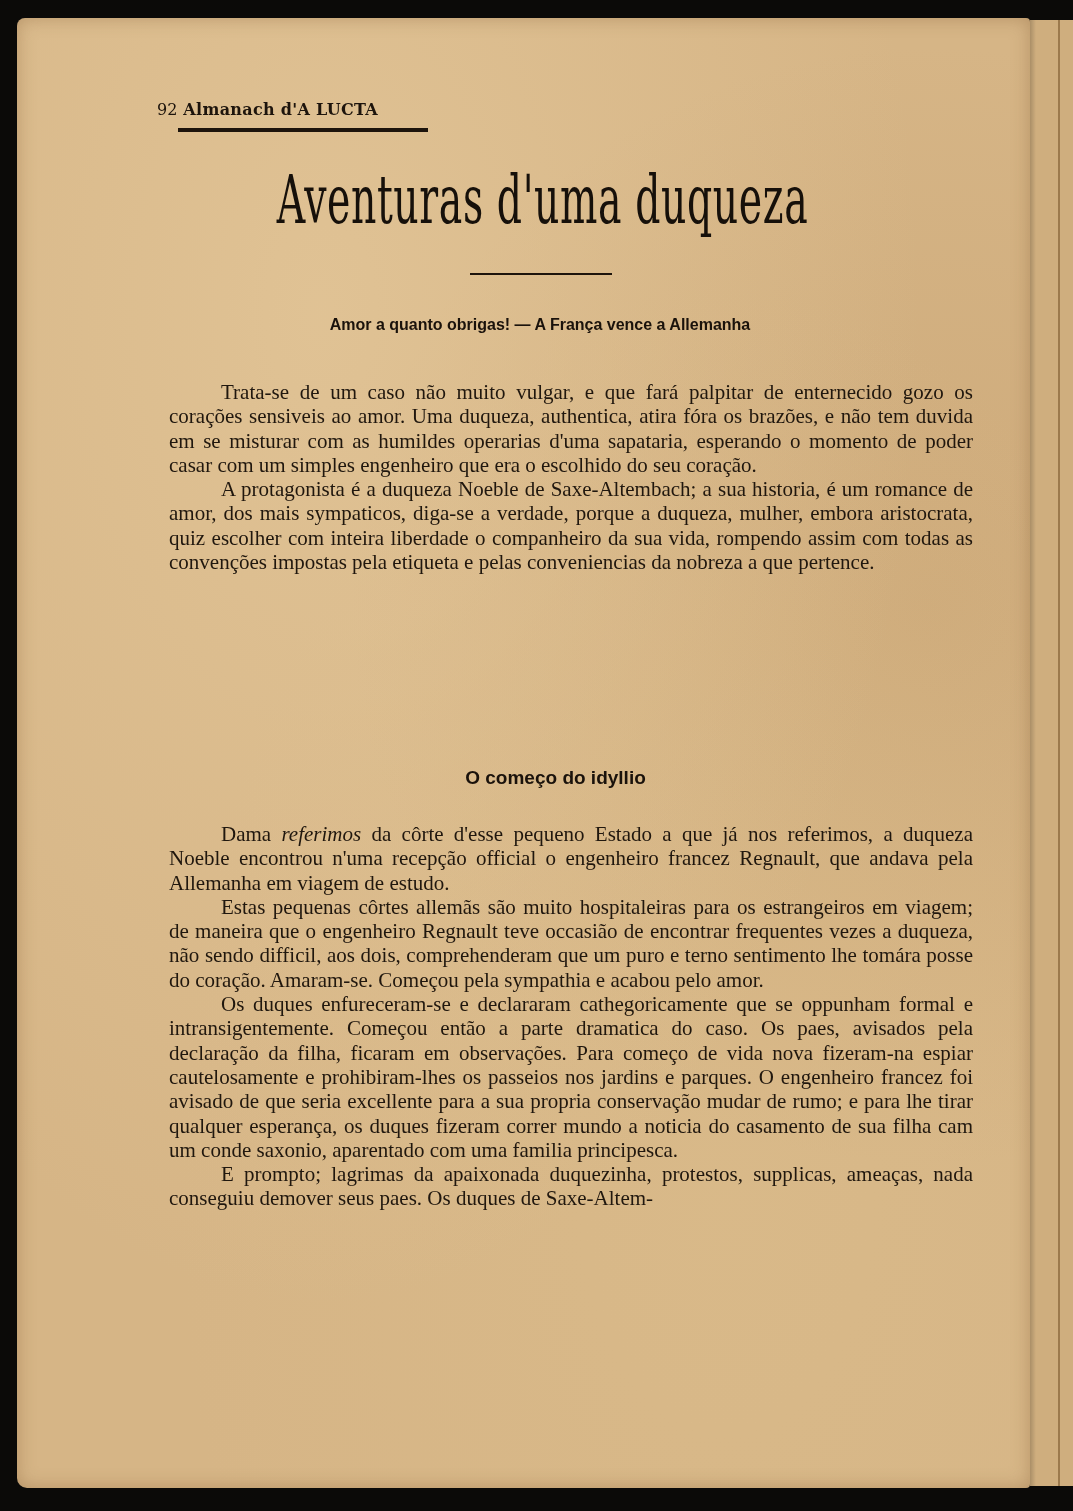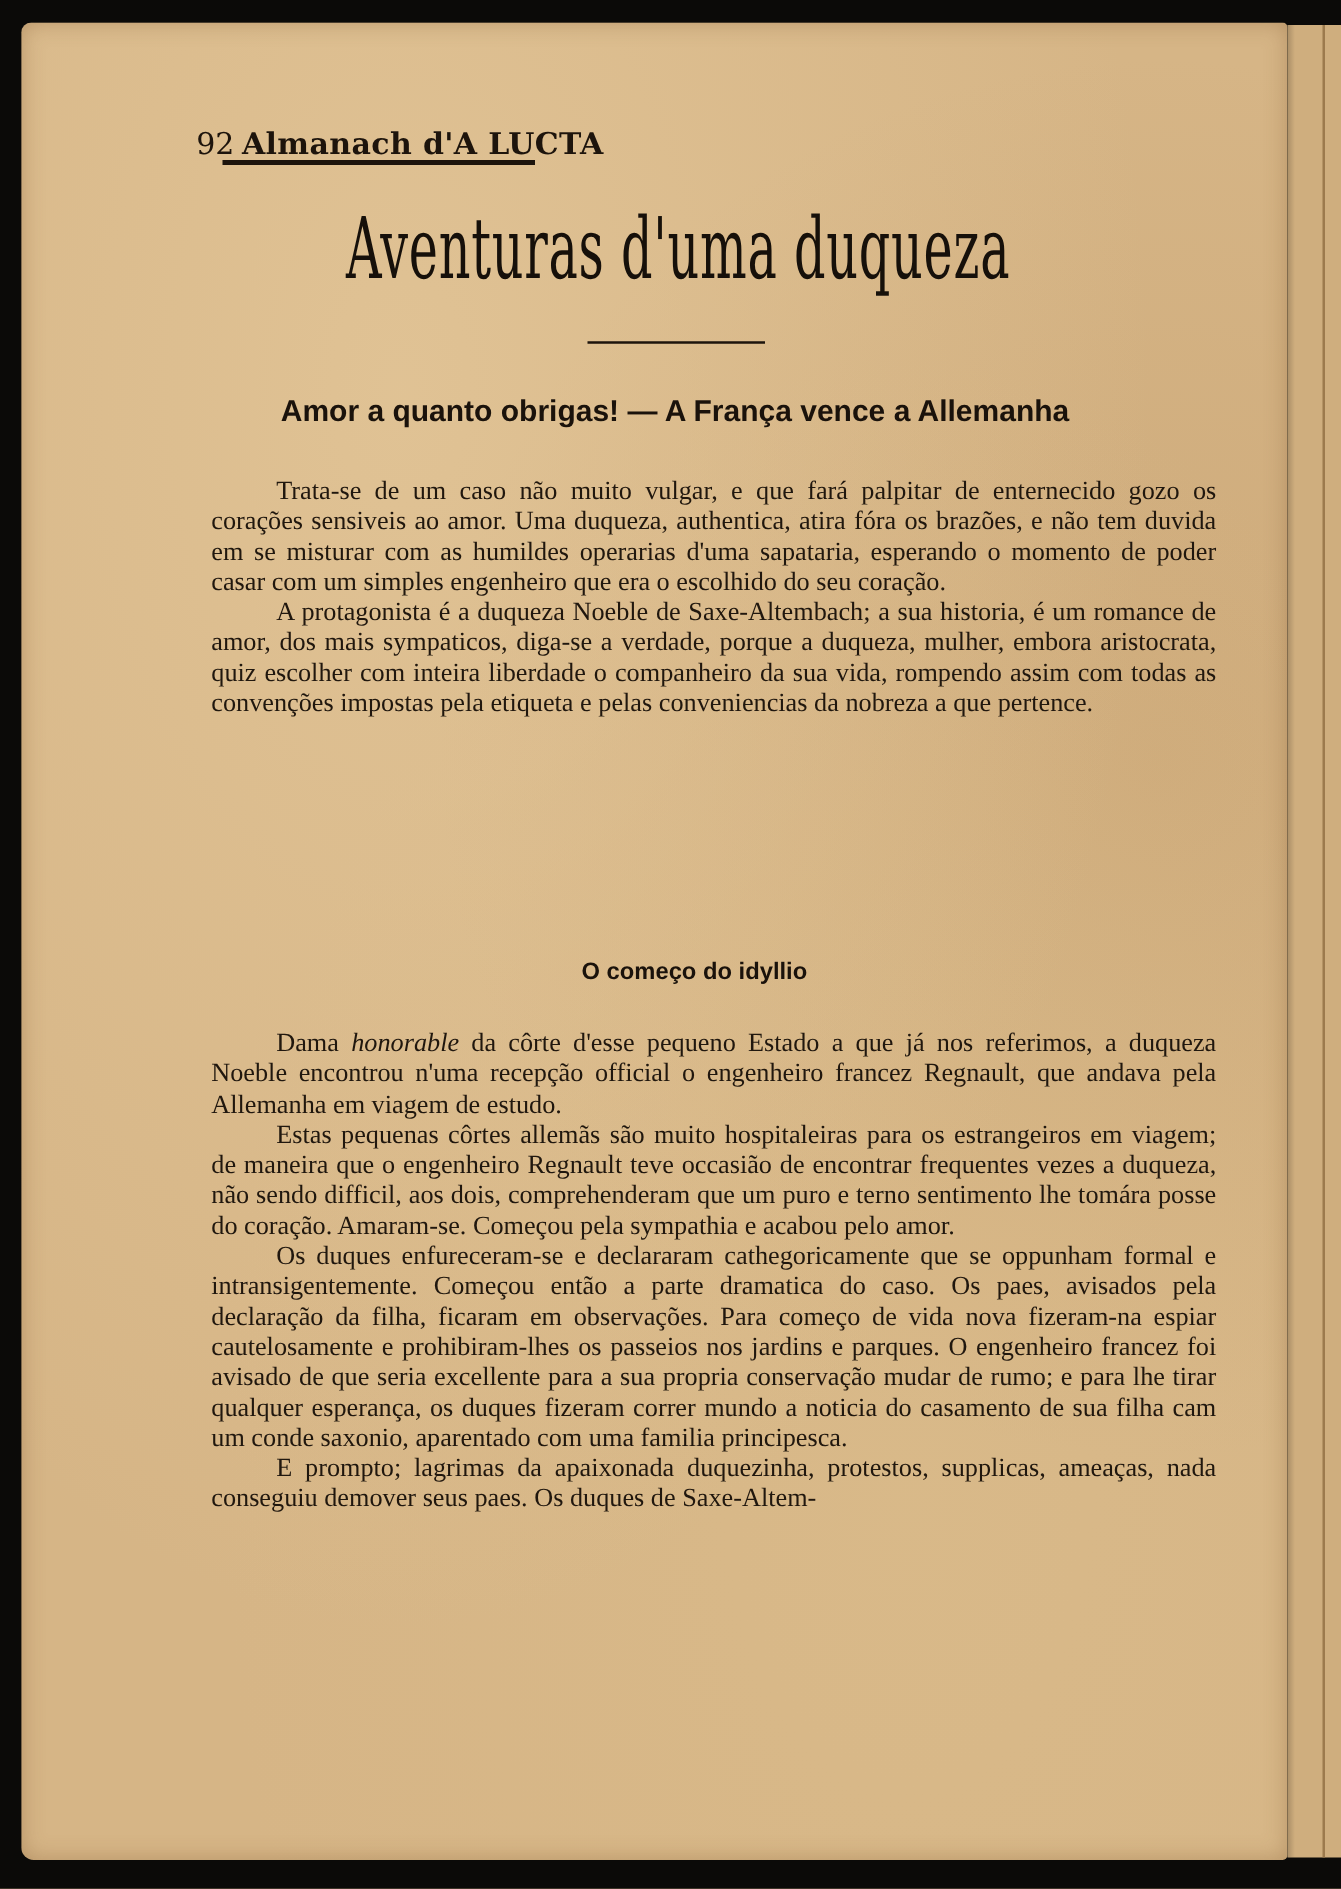--- a/index.html
+++ b/index.html
@@ -27,21 +27,21 @@
     background: #cfae7e;
     background-image: linear-gradient(90deg, rgba(0,0,0,0.18) 0, rgba(0,0,0,0) 6px, rgba(0,0,0,0) 100%);
   }
   .next-page .fold {
     position: absolute; left: 28px; top: 0; width: 2px; height: 100%;
     background: #9c7a4d;
   }
   .header {
     position: absolute; left: 157px; top: 100px;
     font-family: "DejaVu Serif", serif;
-    font-size: 24px; color: #1d140c;
+    font-size: 16px; color: #1d140c;
     white-space: nowrap;
   }
   .header .pnum { margin-right: 6px; }
   .header .runhead { font-weight: bold; letter-spacing: 0.3px; }
   .header-rule {
     position: absolute; left: 178px; top: 128px;
     width: 250px; height: 4px; background: #1d140c;
   }
   .title {
     position: absolute; left: 0; right: 0; top: 160px;
@@ -57,21 +57,21 @@
   .title-rule {
     position: absolute; left: 470px; top: 273px;
     width: 142px; height: 2px; background: #1d140c;
   }
   .subhead {
     position: absolute; left: 0; width: 1013px;
     text-align: center;
     font-family: "Liberation Sans", sans-serif;
     font-weight: bold; color: #1a120b;
   }
-  .subhead-1 { top: 316px; font-size: 24px; padding-left: 50px; box-sizing: border-box; width: 1030px; }
+  .subhead-1 { top: 316px; font-size: 16px; padding-left: 50px; box-sizing: border-box; width: 1030px; }
   .subhead-2 { top: 767px; font-size: 19px; padding-left: 81px; box-sizing: border-box; width: 1030px; }
   .body-text {
     position: absolute; left: 145px; width: 804px;
     font-family: "Liberation Serif", serif;
     font-size: 21px; line-height: 24.3px;
     color: #20170e;
     text-align: justify;
     margin-left: 24px;
   }
   .body-text p { margin: 0; text-indent: 52px; }
@@ -99,17 +99,17 @@
 <div class="subhead subhead-1">Amor a quanto obrigas! — A França vence a Allemanha</div>
 
 <div class="body-text block-1">
   <p>Trata-se de um caso não muito vulgar, e que fará palpitar de enternecido gozo os corações sensiveis ao amor. Uma duqueza, authentica, atira fóra os brazões, e não tem duvida em se misturar com as humildes operarias d'uma sapataria, esperando o momento de poder casar com um simples engenheiro que era o escolhido do seu coração.</p>
   <p>A protagonista é a duqueza Noeble de Saxe-Altembach; a sua historia, é um romance de amor, dos mais sympaticos, diga-se a verdade, porque a duqueza, mulher, embora aristocrata, quiz escolher com inteira liberdade o companheiro da sua vida, rompendo assim com todas as convenções impostas pela etiqueta e pelas conveniencias da nobreza a que pertence.</p>
 </div>
 
 <div class="subhead subhead-2">O começo do idyllio</div>
 
 <div class="body-text block-2">
-  <p><span>Dama </span><em>honorable</em><span> da côrte d'esse pequeno Estado a que já nos referimos, a duqueza Noeble encontrou n'uma recepção official o engenheiro francez Regnault, que andava pela Allemanha em viagem de estudo.</span></p>
+  <p><span>Dama </span><em>referimos</em><span> da côrte d'esse pequeno Estado a que já nos referimos, a duqueza Noeble encontrou n'uma recepção official o engenheiro francez Regnault, que andava pela Allemanha em viagem de estudo.</span></p>
   <p>Estas pequenas côrtes allemãs são muito hospitaleiras para os estrangeiros em viagem; de maneira que o engenheiro Regnault teve occasião de encontrar frequentes vezes a duqueza, não sendo difficil, aos dois, comprehenderam que um puro e terno sentimento lhe tomára posse do coração. Amaram-se. Começou pela sympathia e acabou pelo amor.</p>
   <p>Os duques enfureceram-se e declararam cathegoricamente que se oppunham formal e intransigentemente. Começou então a parte dramatica do caso. Os paes, avisados pela declaração da filha, ficaram em observações. Para começo de vida nova fizeram-na espiar cautelosamente e prohibiram-lhes os passeios nos jardins e parques. O engenheiro francez foi avisado de que seria excellente para a sua propria conservação mudar de rumo; e para lhe tirar qualquer esperança, os duques fizeram correr mundo a noticia do casamento de sua filha cam um conde saxonio, aparentado com uma familia principesca.</p>
   <p>E prompto; lagrimas da apaixonada duquezinha, protestos, supplicas, ameaças, nada conseguiu demover seus paes. Os duques de Saxe-Altem-</p>
 </div>
 
 </body></html>

